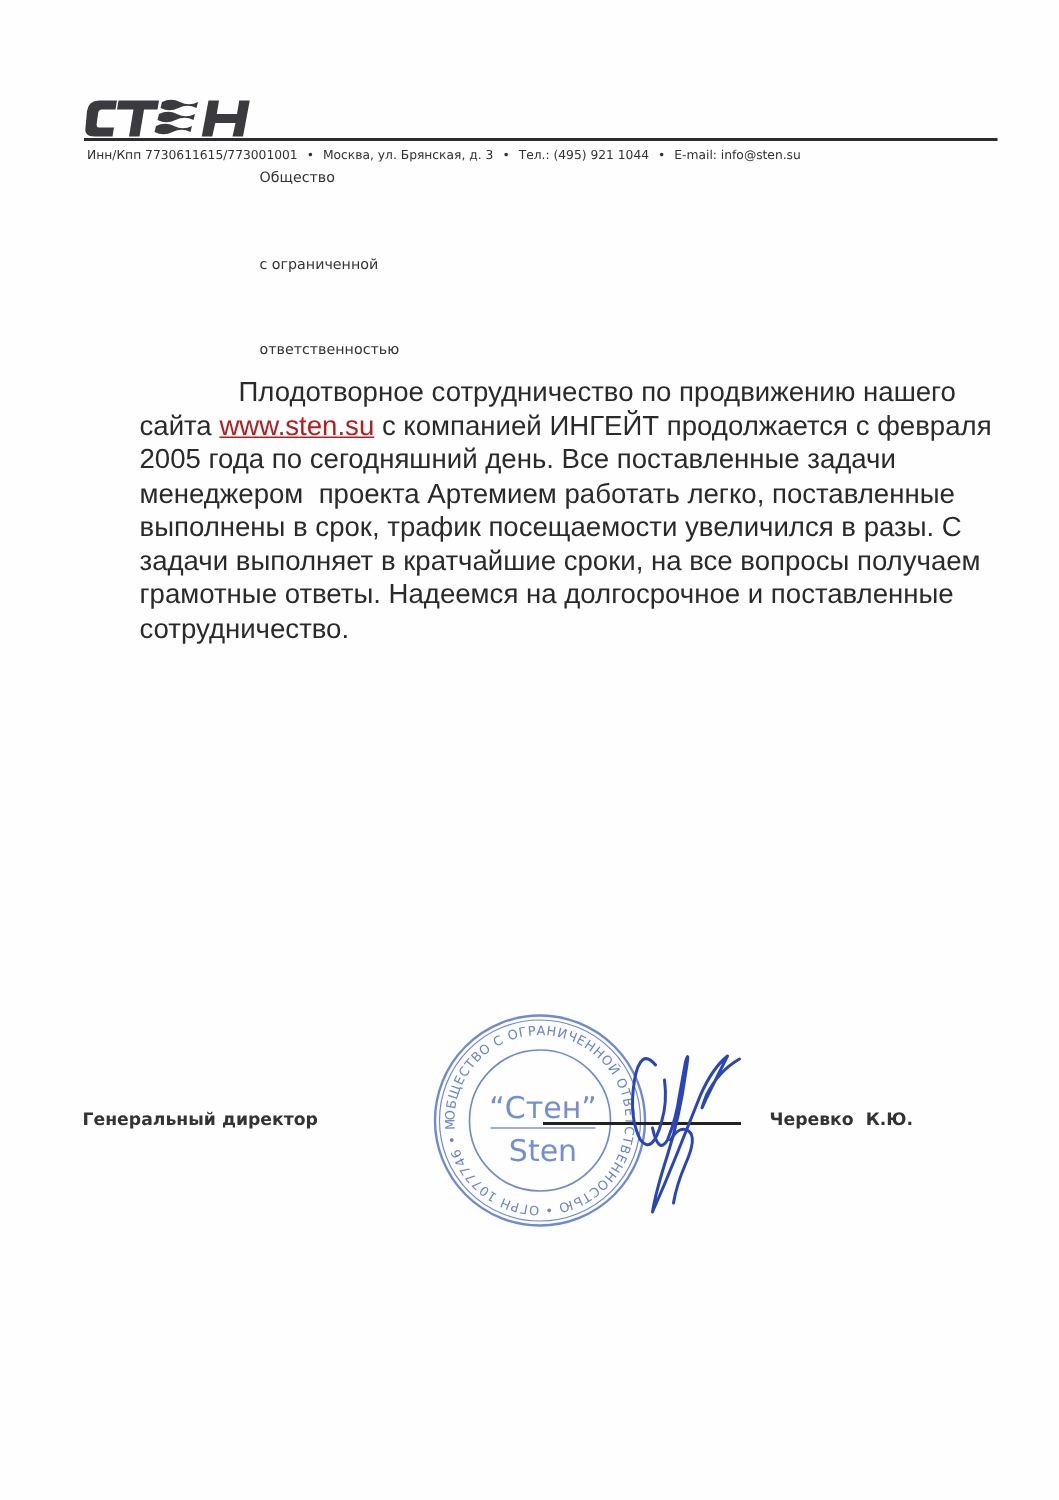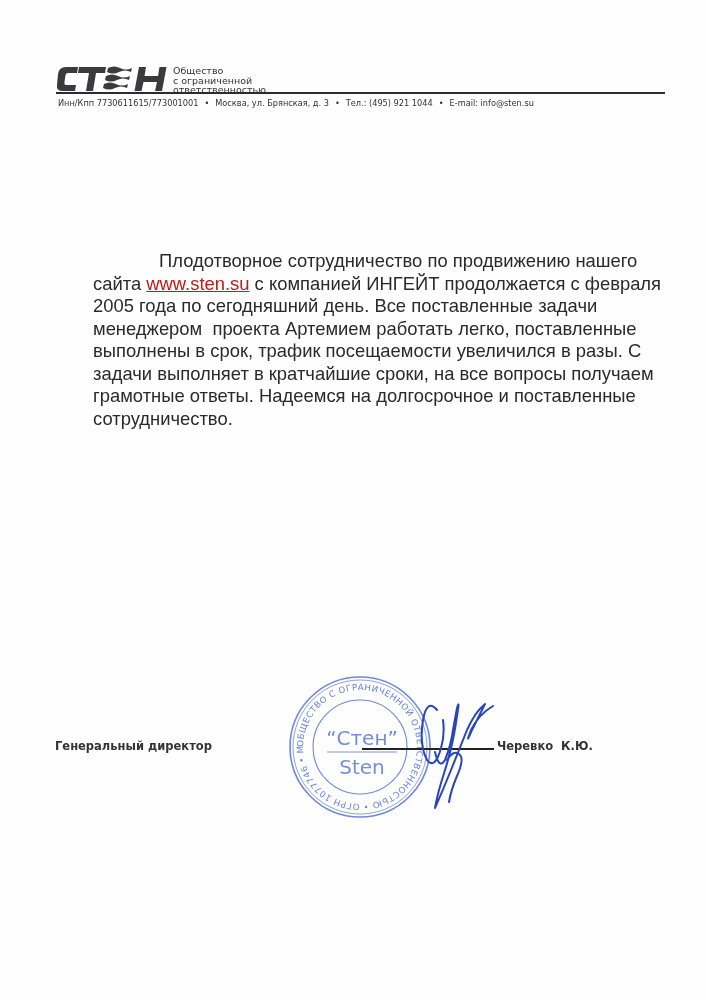--- a/index.html
+++ b/index.html
@@ -13,21 +13,21 @@
   }
   .page { position: absolute; left: 0; top: 0; width: 706px; height: 1000px; background: #fefefe; }
 
   
   .logo { position: absolute; left: 56px; top: 63px; width: 120px; height: 32px; }
   .company-name {
     position: absolute; left: 173px; top: 66px;
     font-family: "DejaVu Sans", sans-serif; font-size: 9.5px; line-height: 9.5px;
     color: #333;
   }
-  .company-name div { white-space: nowrap; }
+  .company-name div { white-space: nowrap; margin-top: 48px; }
   .header-rule {
     position: absolute; left: 56px; top: 92px; width: 609px; height: 2px;
     background: #2b2b35;
   }
   .contacts {
     position: absolute; left: 58px; top: 98px;
     font-family: "DejaVu Sans", sans-serif; font-size: 8.2px; color: #333;
     white-space: nowrap;
   }
   .contacts .sep { margin: 0 6px; }
@@ -125,14 +125,14 @@
   <div class="sig-rule"></div>
 
   <svg class="signature" viewBox="0 0 100 120">
     <g fill="none" stroke="#2a45b8" stroke-width="2" stroke-linecap="round" stroke-linejoin="round">
       <path d="M32 20 Q22 8 18 30 Q14 55 22 70 Q30 80 36 58 Q40 45 38 30"></path>
       <path d="M30 62 Q34 80 40 70 Q46 55 48 40 L52 18 Q55 8 52 26 Q48 55 40 80 Q32 105 30 118 Q38 100 46 80 L62 40 Q70 22 80 14 Q72 30 66 42 Q60 56 66 40 Q74 24 88 16"></path>
       <path d="M42 70 Q48 60 54 64 Q60 68 52 86 Q46 100 44 112"></path>
     </g>
   </svg>
 
-  <div class="sig-name" style="white-space:pre;">Черевко  К.Ю.</div>
+  <div class="sig-name" style="white-space:pre;margin-left:16px;">Черевко  К.Ю.</div>
 </div>
 
 </body></html>

